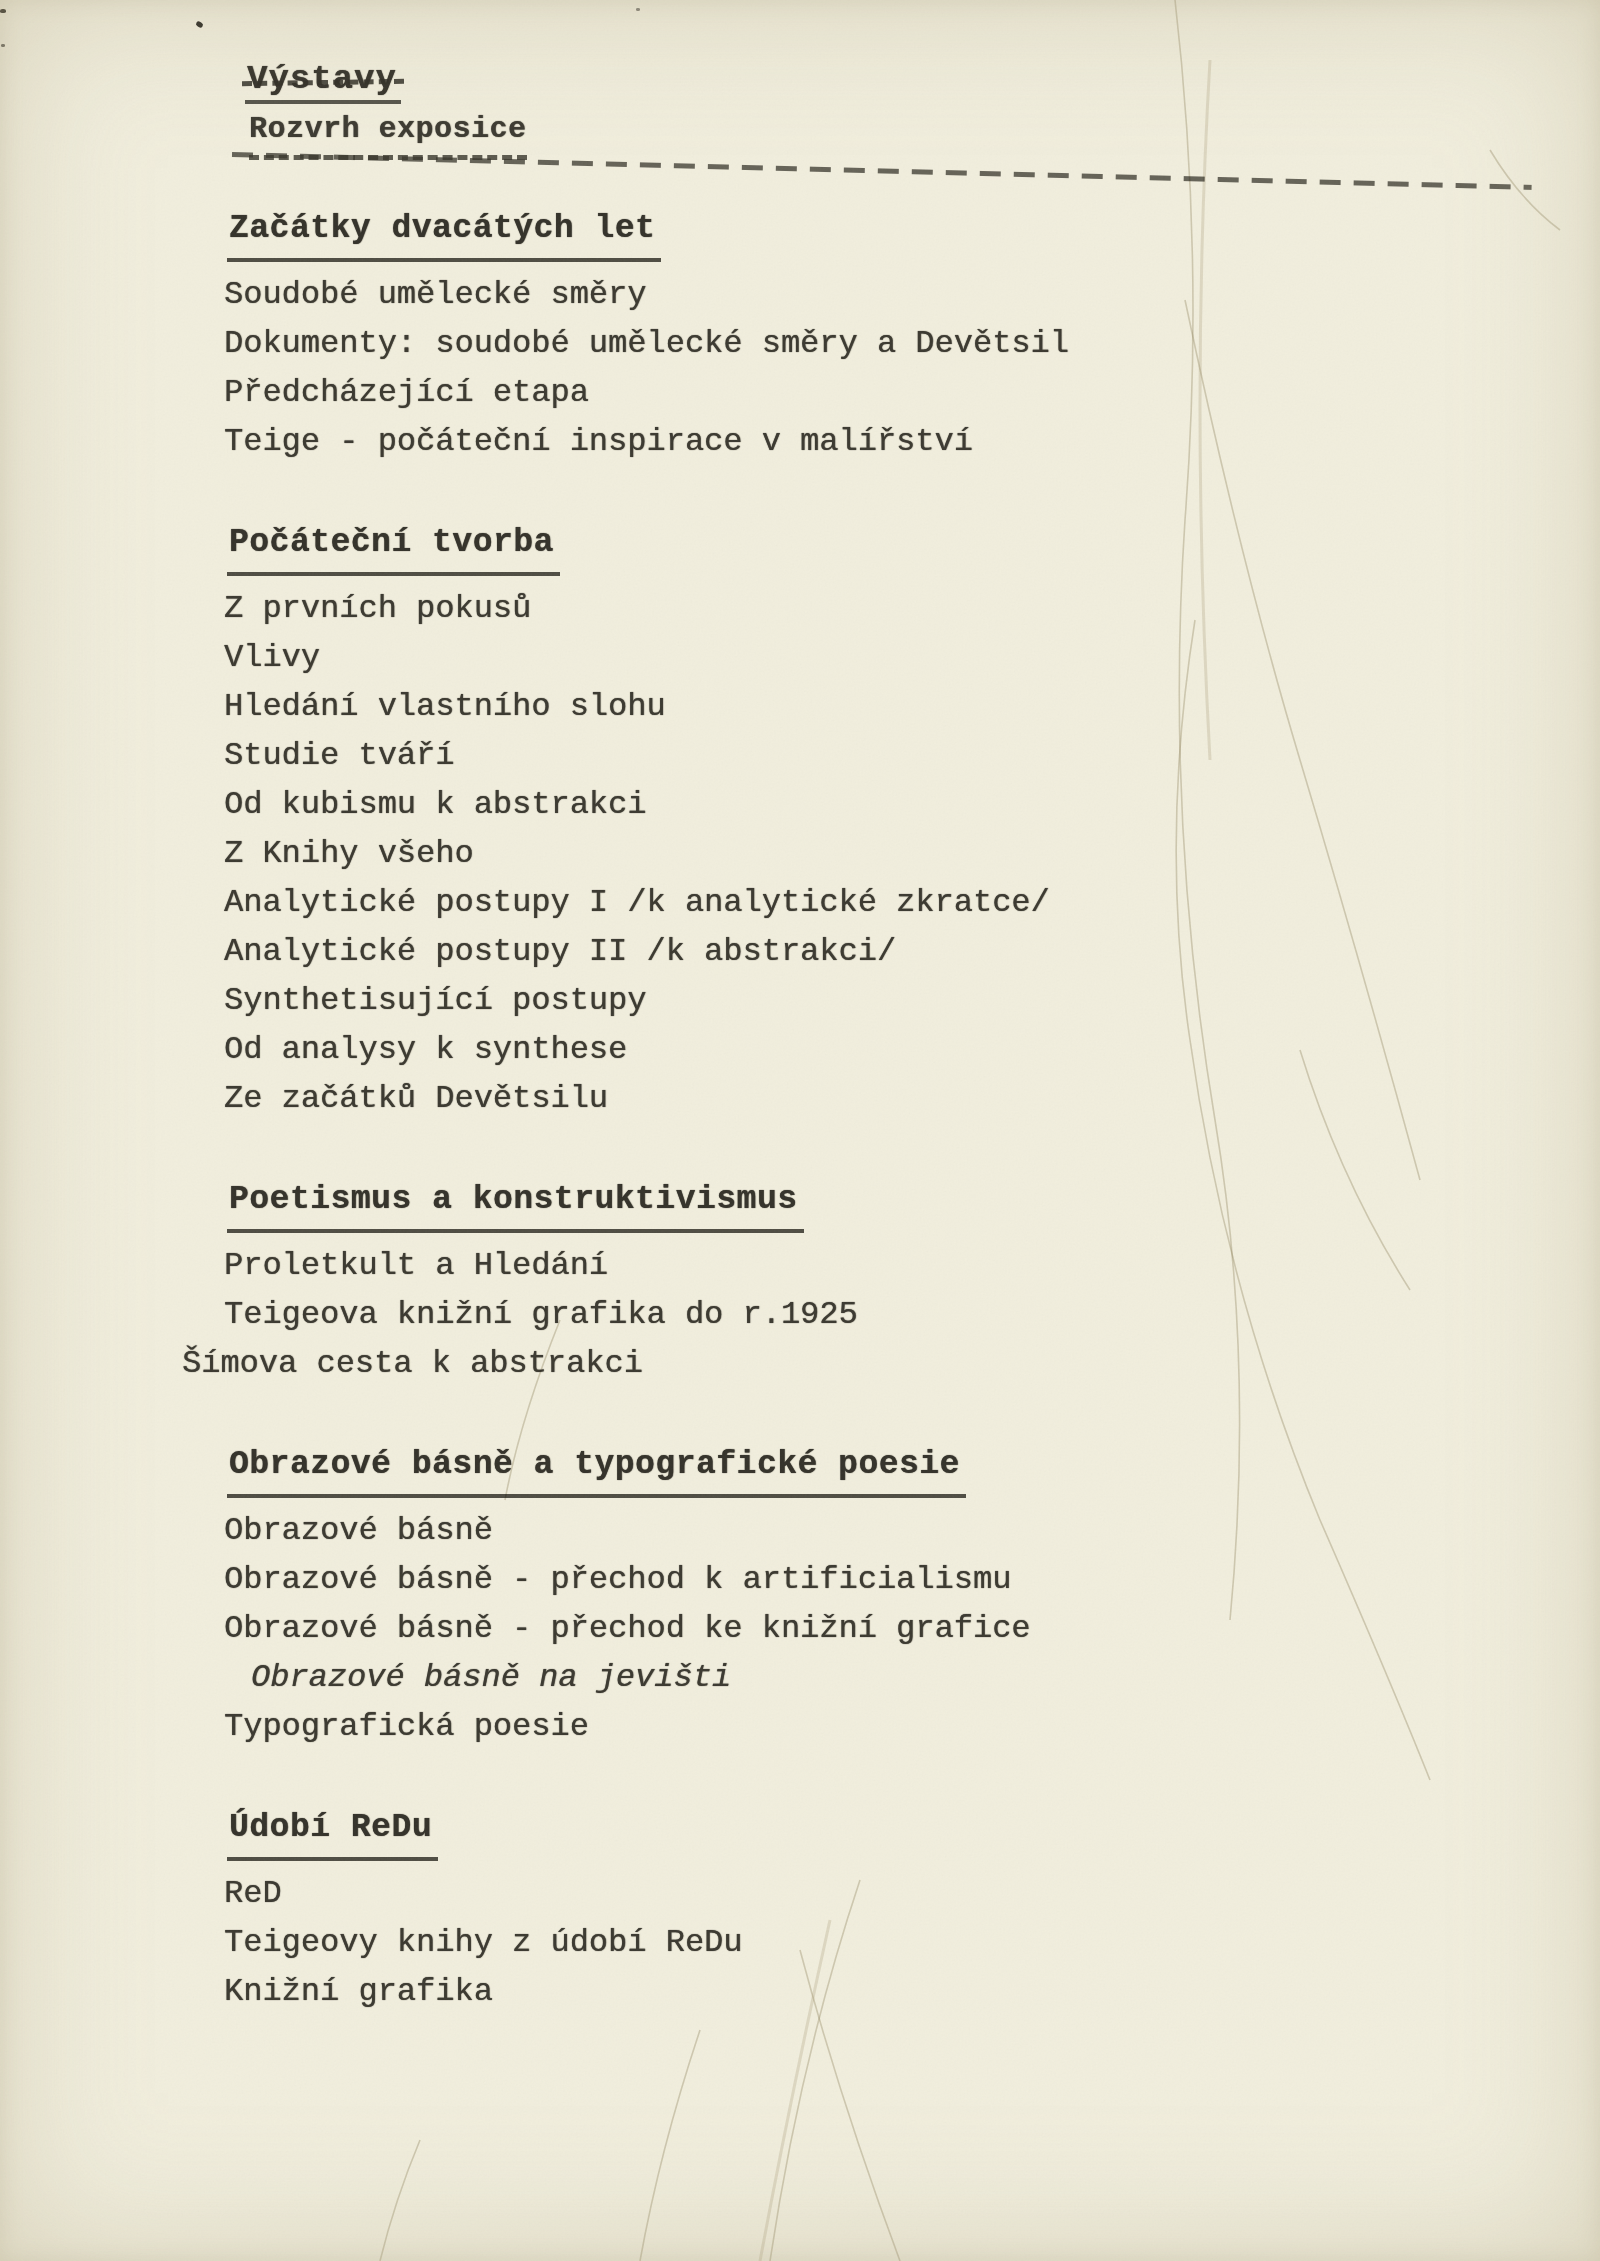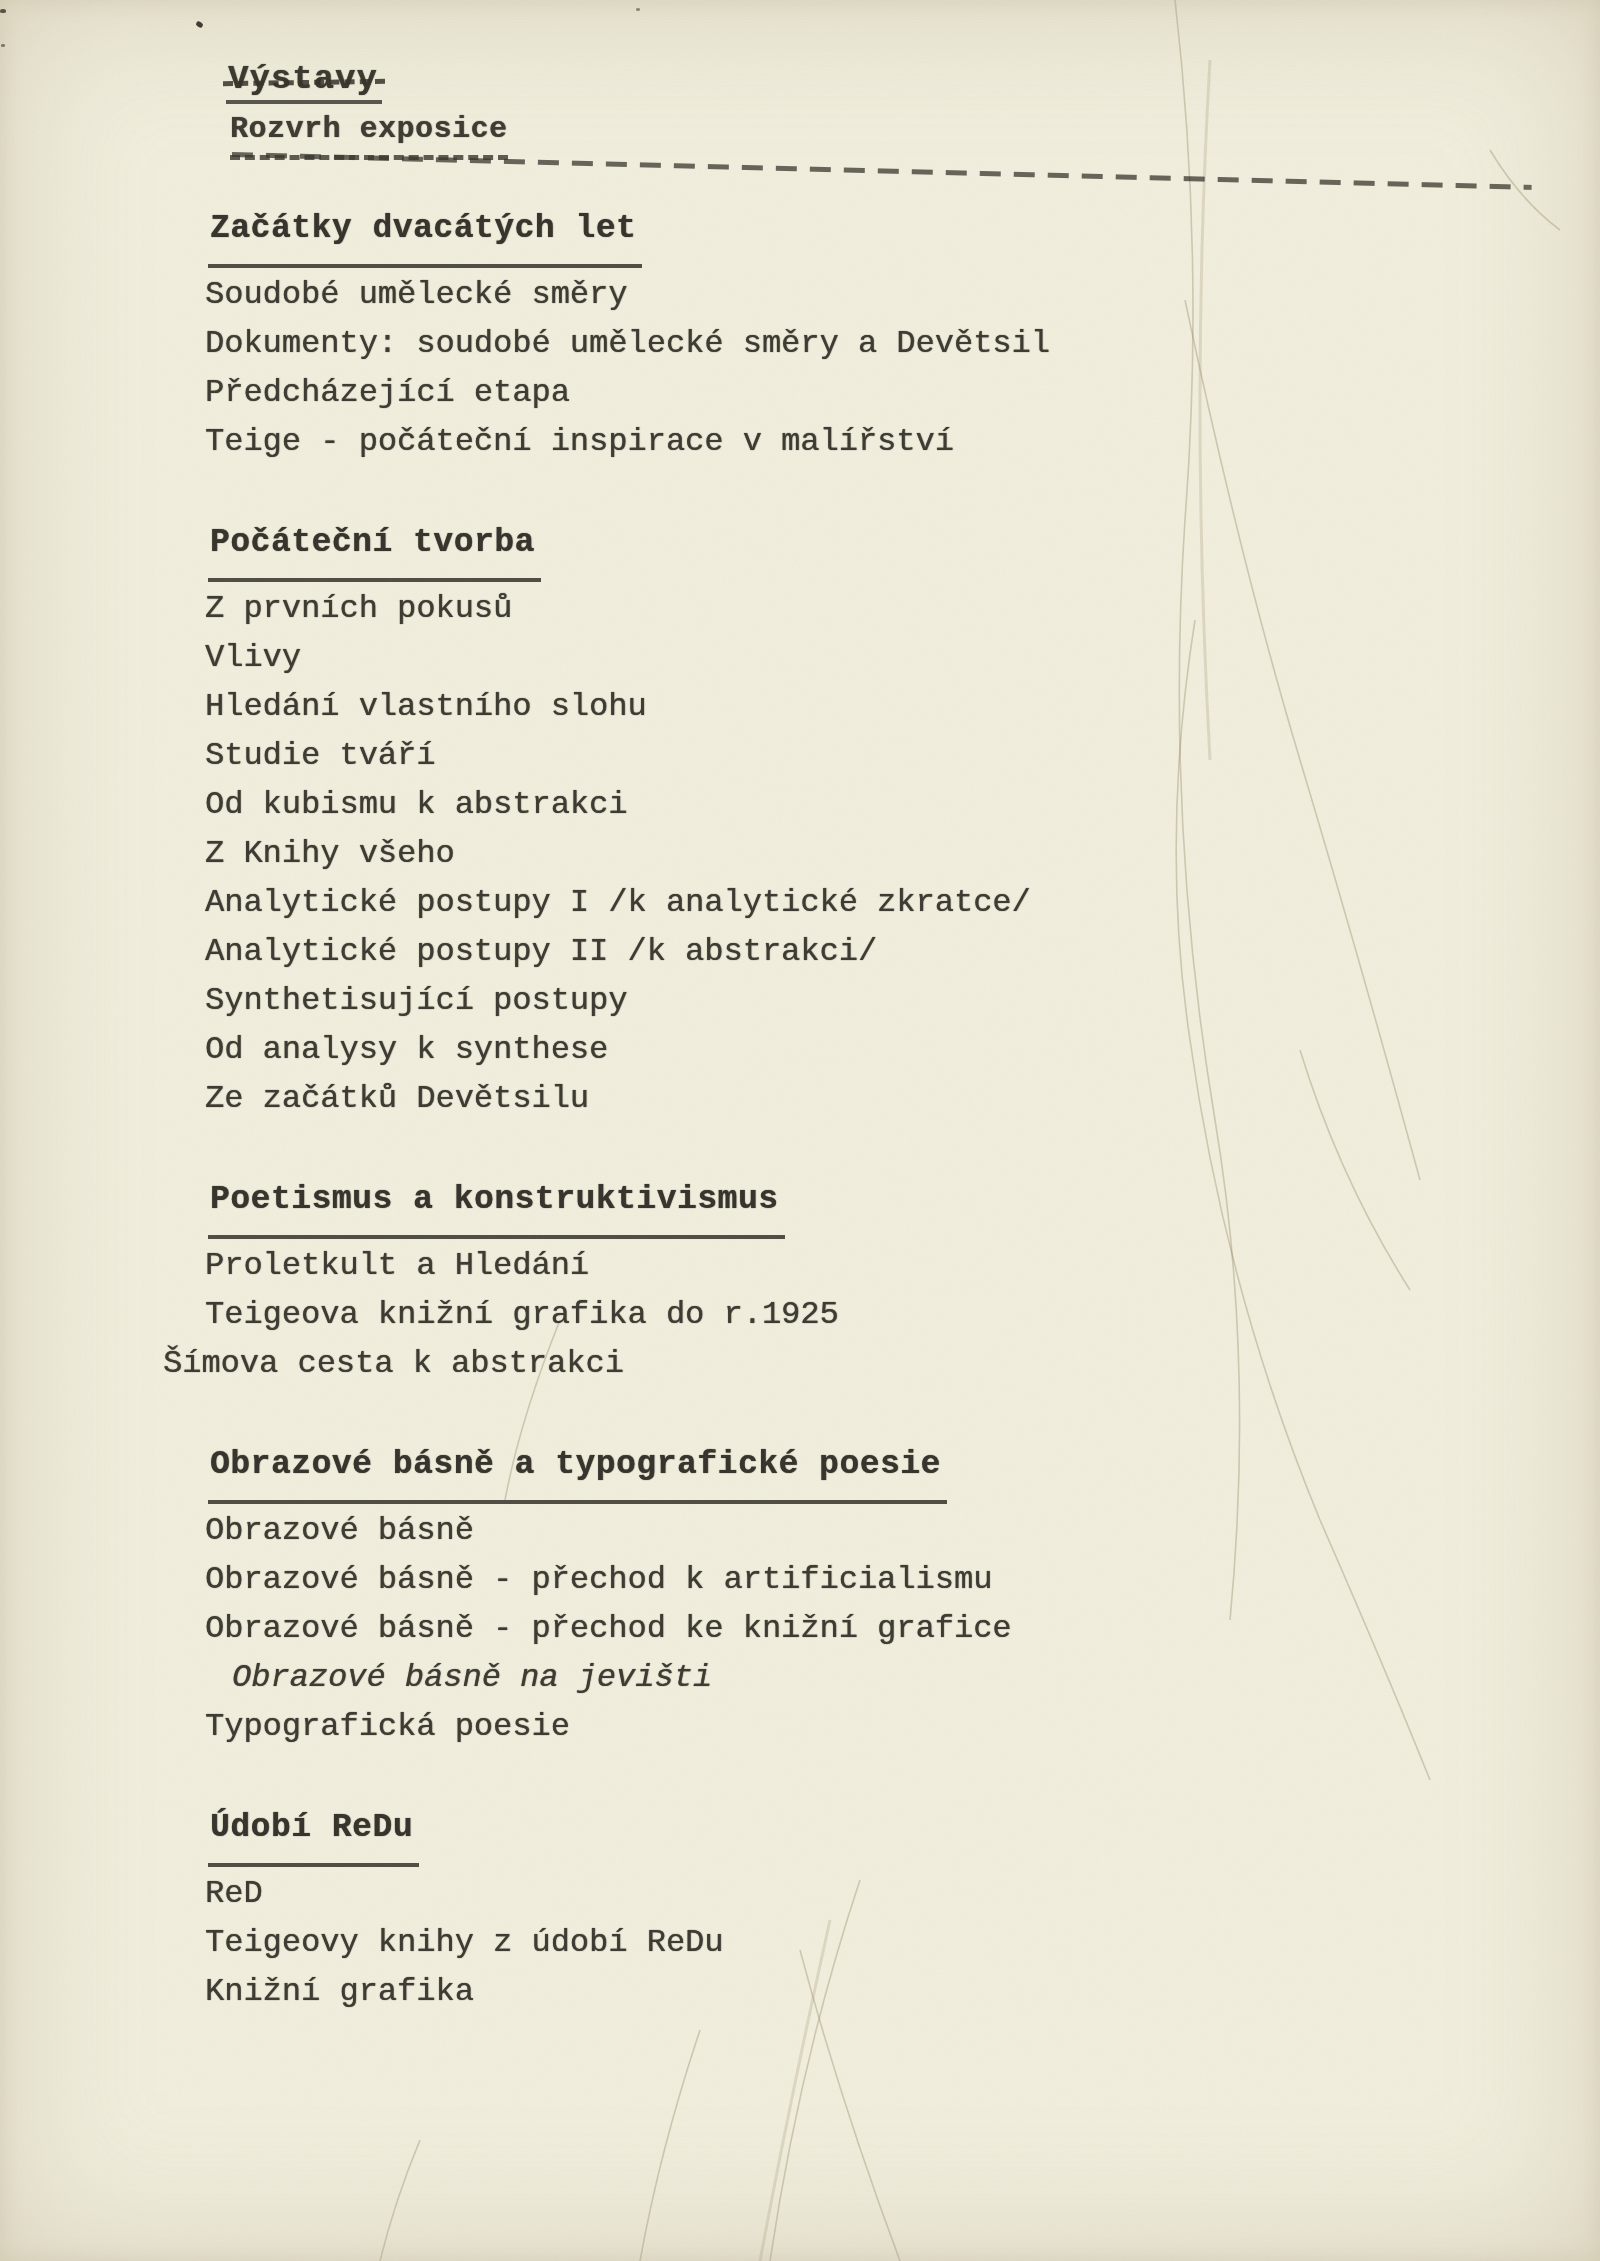--- a/index.html
+++ b/index.html
@@ -9,21 +9,21 @@
     background:#f1eedd;
     overflow:hidden;
     font-family:"Liberation Mono","DejaVu Sans Mono",monospace;
     color:#3a382f;
   }
   .vignette{
     position:absolute;inset:0;z-index:6;pointer-events:none;
     box-shadow:inset 0 0 140px rgba(176,166,132,0.38), inset 0 0 22px rgba(170,160,128,0.25);
   }
   .content{position:relative;z-index:2;padding:56px 0 0 205px;}
-  .ink{ text-shadow:0.4px 0.4px 0.9px rgba(55,52,43,0.65), 0 0 1.1px rgba(55,52,43,0.45); }
+  .ink{ text-shadow:0.4px 0.4px 0.9px rgba(55,52,43,0.65), 0 0 1.1px rgba(55,52,43,0.45);margin-left:19px; }
 
   .crossed-row{height:46px;line-height:46px;margin-left:23px;}
   .crossed{
     position:relative;display:inline-block;
     font-size:34px;font-weight:bold;letter-spacing:1px;color:#34322a;
   }
   .crossed::before{
     content:"";position:absolute;left:-5px;right:-7px;top:52%;
     border-top:5px dashed rgba(47,45,37,0.85);transform:rotate(-0.8deg);
   }
@@ -41,21 +41,21 @@
     position:absolute;left:232px;top:152px;width:1300px;height:5px;z-index:1;
     background:repeating-linear-gradient(90deg, rgba(55,52,43,0.75) 0 21px, rgba(55,52,43,0) 21px 34px);
     transform:rotate(1.45deg);transform-origin:left center;
     filter:blur(0.4px);
   }
 
   .section{margin-top:54px;}
   .section-title-row{height:46px;line-height:46px;}
   .section-title{
     display:inline-block;font-size:33px;font-weight:bold;letter-spacing:0.5px;color:#34322a;
-    border-bottom:4px solid rgba(50,48,40,0.85);padding:0 6px 12px 2px;margin-left:3px;
+    border-bottom:4px solid rgba(50,48,40,0.85);padding:0 6px 6px 2px;margin-left:3px;
   }
   .items{margin-top:18px;}
   .doc-item{font-size:32px;line-height:49px;white-space:pre;color:#3b3930;}
   .shift-left{margin-left:-42px;}
   .shift-right{margin-left:27px;font-style:italic;}
 
   
   .texture{position:absolute;inset:0;z-index:4;pointer-events:none;mix-blend-mode:multiply;}
   .noise{position:absolute;inset:0;z-index:3;pointer-events:none;opacity:0.5;}
   .speck{position:absolute;background:#2e2c26;border-radius:40%;z-index:5;}

